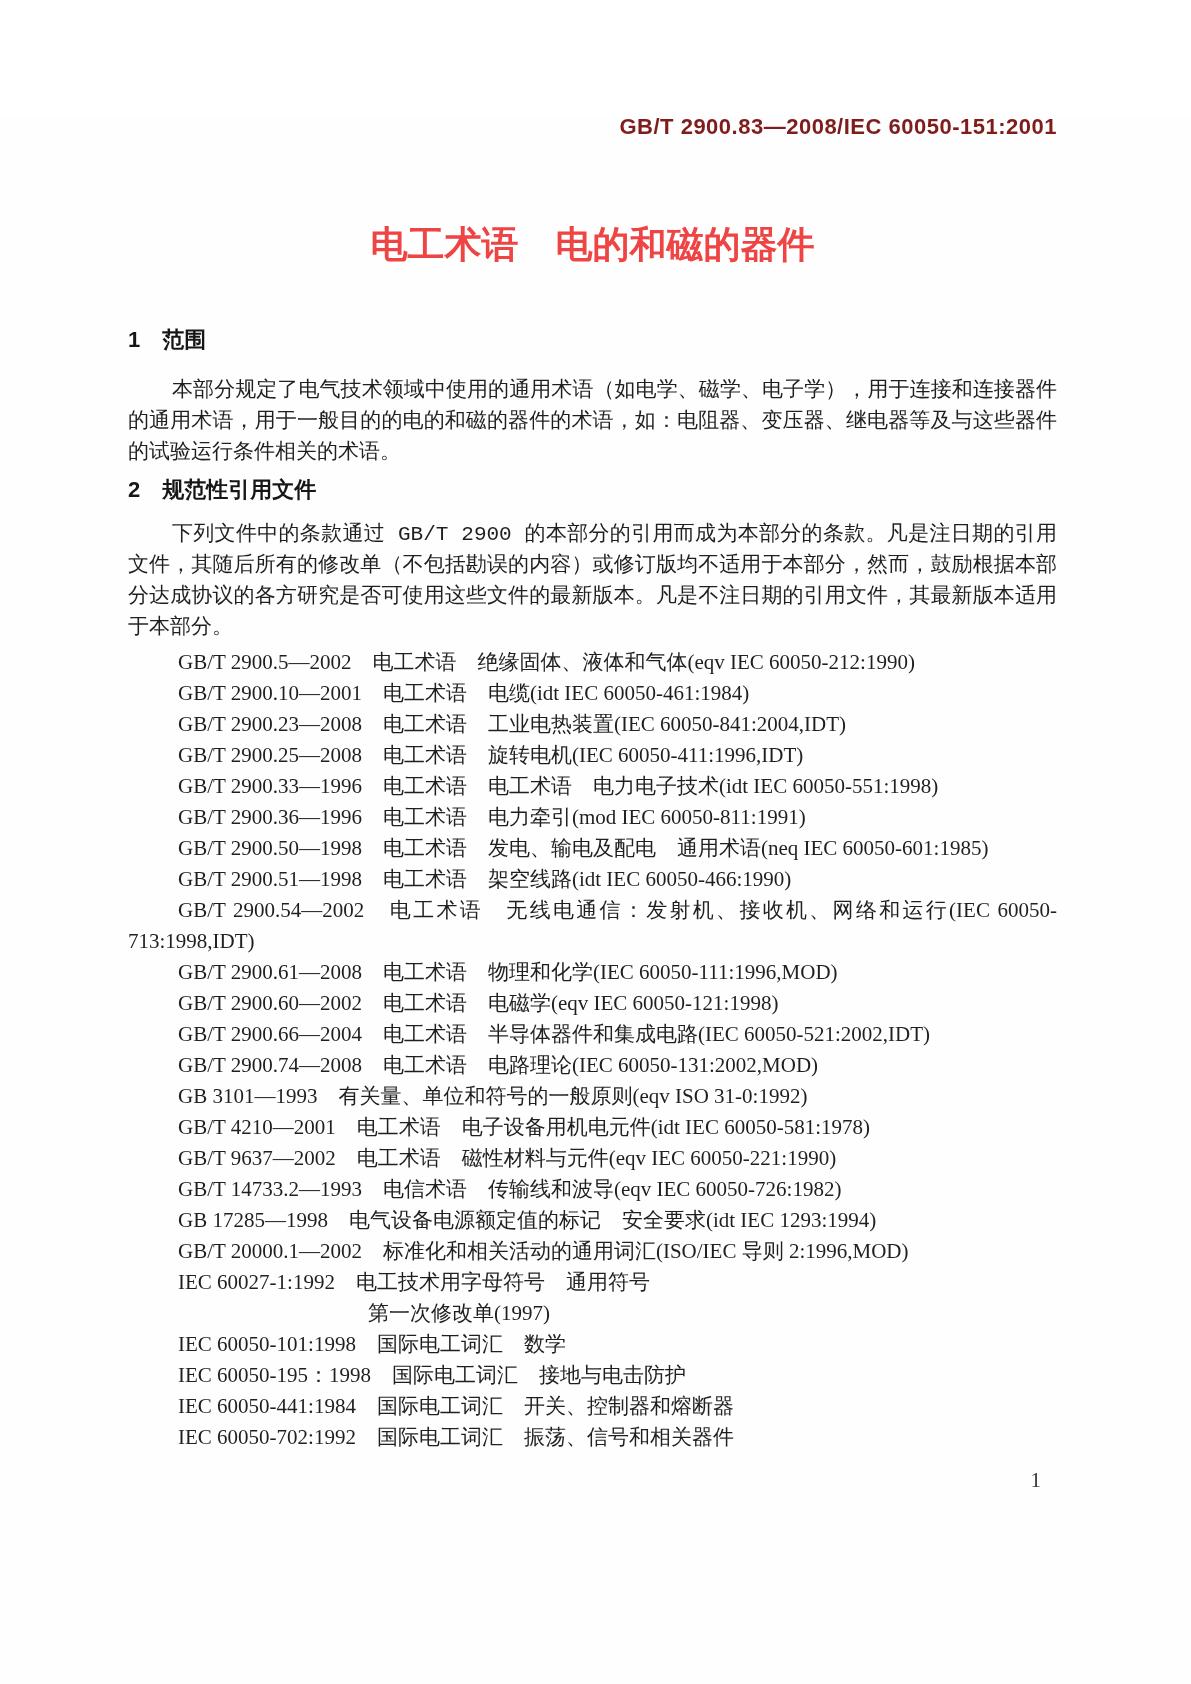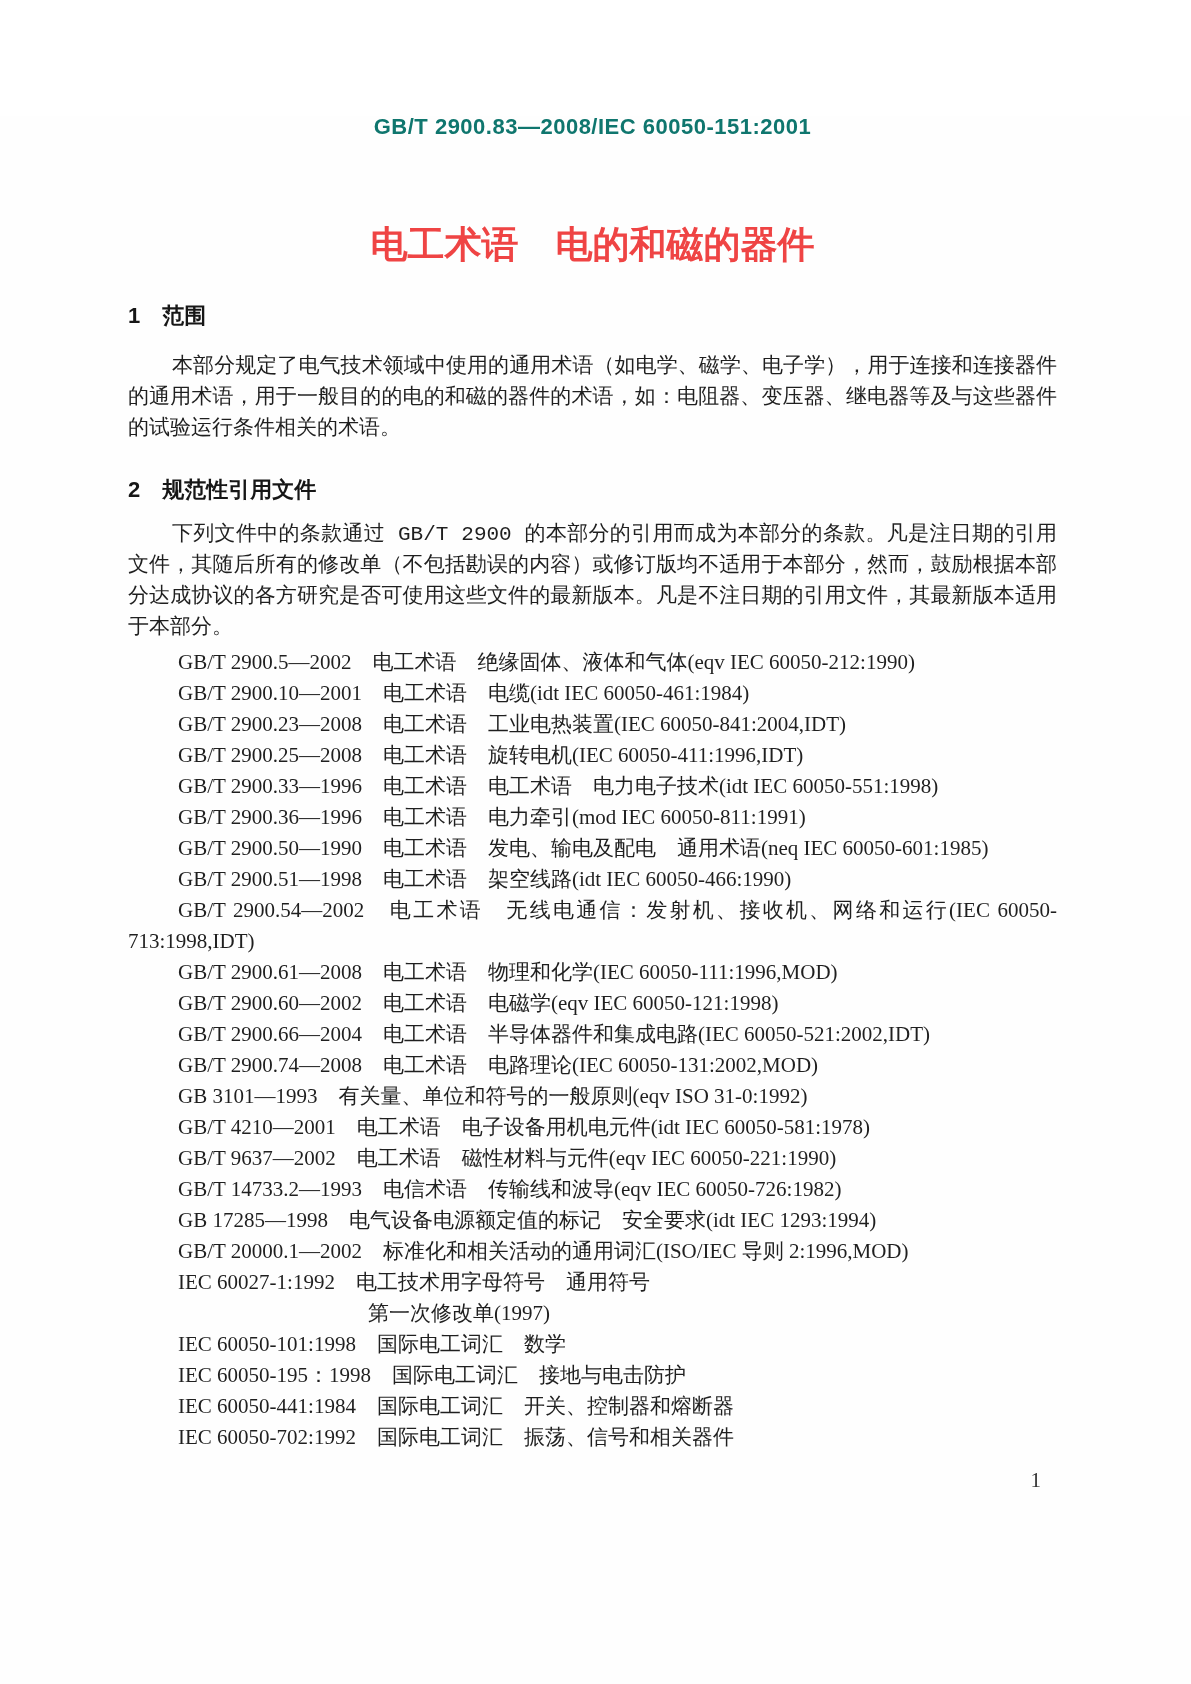--- a/index.html
+++ b/index.html
@@ -18,47 +18,47 @@
   .page {
     box-sizing: border-box;
     width: 1191px;
     height: 1684px;
     padding-left: 128px;
     padding-right: 134px;
     background: #fefefe;
   }
   .doc-header {
     margin-top: 116px;
-    text-align: center;
+    text-align: right;
     font-family: "Liberation Sans", "DejaVu Sans", sans-serif;
     font-weight: bold;
     font-size: 22px;
     line-height: 22px;
     letter-spacing: 0.5px;
-    color: #0f766e;
+    color: #7f1d1d;
   }
   .doc-title {
     margin: 86px 0 0 0;
     text-align: center;
     font-family: "Liberation Sans", "DejaVu Sans", sans-serif;
     font-weight: bold;
     font-size: 37px;
     line-height: 42px;
     color: #ef4444;
   }
   .sec-heading {
     margin: 0;
     font-family: "Liberation Sans", "DejaVu Sans", sans-serif;
     font-weight: bold;
     font-size: 22px;
     line-height: 23px;
     color: #161616;
   }
-  .mt-62 { margin-top: 38px; }
-  .mt-23 { margin-top: 35px; }
+  .mt-62 { margin-top: 62px; }
+  .mt-23 { margin-top: 11px; }
   .body-para {
     margin: 0;
     text-align: justify;
     text-justify: inter-ideograph;
     line-height: 31px;
     text-indent: 44px;
   }
   .mt-19 { margin-top: 23px; }
   .mt-18 { margin-top: 18px; font-family: Liberation Mono, monospace; }
   .ref-list {
@@ -98,21 +98,21 @@
 
   <p class="body-para mt-18">下列文件中的条款通过 GB/T 2900 的本部分的引用而成为本部分的条款。凡是注日期的引用文件，其随后所有的修改单（不包括勘误的内容）或修订版均不适用于本部分，然而，鼓励根据本部分达成协议的各方研究是否可使用这些文件的最新版本。凡是不注日期的引用文件，其最新版本适用于本部分。</p>
 
   <div class="ref-list">
       <div class="ref-line">GB/T 2900.5—2002　电工术语　绝缘固体、液体和气体(eqv IEC 60050-212:1990)</div>
       <div class="ref-line">GB/T 2900.10—2001　电工术语　电缆(idt IEC 60050-461:1984)</div>
       <div class="ref-line">GB/T 2900.23—2008　电工术语　工业电热装置(IEC 60050-841:2004,IDT)</div>
       <div class="ref-line">GB/T 2900.25—2008　电工术语　旋转电机(IEC 60050-411:1996,IDT)</div>
       <div class="ref-line">GB/T 2900.33—1996　电工术语　电工术语　电力电子技术(idt IEC 60050-551:1998)</div>
       <div class="ref-line">GB/T 2900.36—1996　电工术语　电力牵引(mod IEC 60050-811:1991)</div>
-      <div class="ref-line">GB/T 2900.50—1990　电工术语　发电、输电及配电　通用术语(neq IEC 60050-601:1985)</div>
+      <div class="ref-line">GB/T 2900.50—1998　电工术语　发电、输电及配电　通用术语(neq IEC 60050-601:1985)</div>
       <div class="ref-line">GB/T 2900.51—1998　电工术语　架空线路(idt IEC 60050-466:1990)</div>
       <div class="ref-line">GB/T 2900.54—2002　电工术语　无线电通信：发射机、接收机、网络和运行(IEC 60050-713:1998,IDT)</div>
       <div class="ref-line">GB/T 2900.61—2008　电工术语　物理和化学(IEC 60050-111:1996,MOD)</div>
       <div class="ref-line">GB/T 2900.60—2002　电工术语　电磁学(eqv IEC 60050-121:1998)</div>
       <div class="ref-line">GB/T 2900.66—2004　电工术语　半导体器件和集成电路(IEC 60050-521:2002,IDT)</div>
       <div class="ref-line">GB/T 2900.74—2008　电工术语　电路理论(IEC 60050-131:2002,MOD)</div>
       <div class="ref-line">GB 3101—1993　有关量、单位和符号的一般原则(eqv ISO 31-0:1992)</div>
       <div class="ref-line">GB/T 4210—2001　电工术语　电子设备用机电元件(idt IEC 60050-581:1978)</div>
       <div class="ref-line">GB/T 9637—2002　电工术语　磁性材料与元件(eqv IEC 60050-221:1990)</div>
       <div class="ref-line">GB/T 14733.2—1993　电信术语　传输线和波导(eqv IEC 60050-726:1982)</div>

